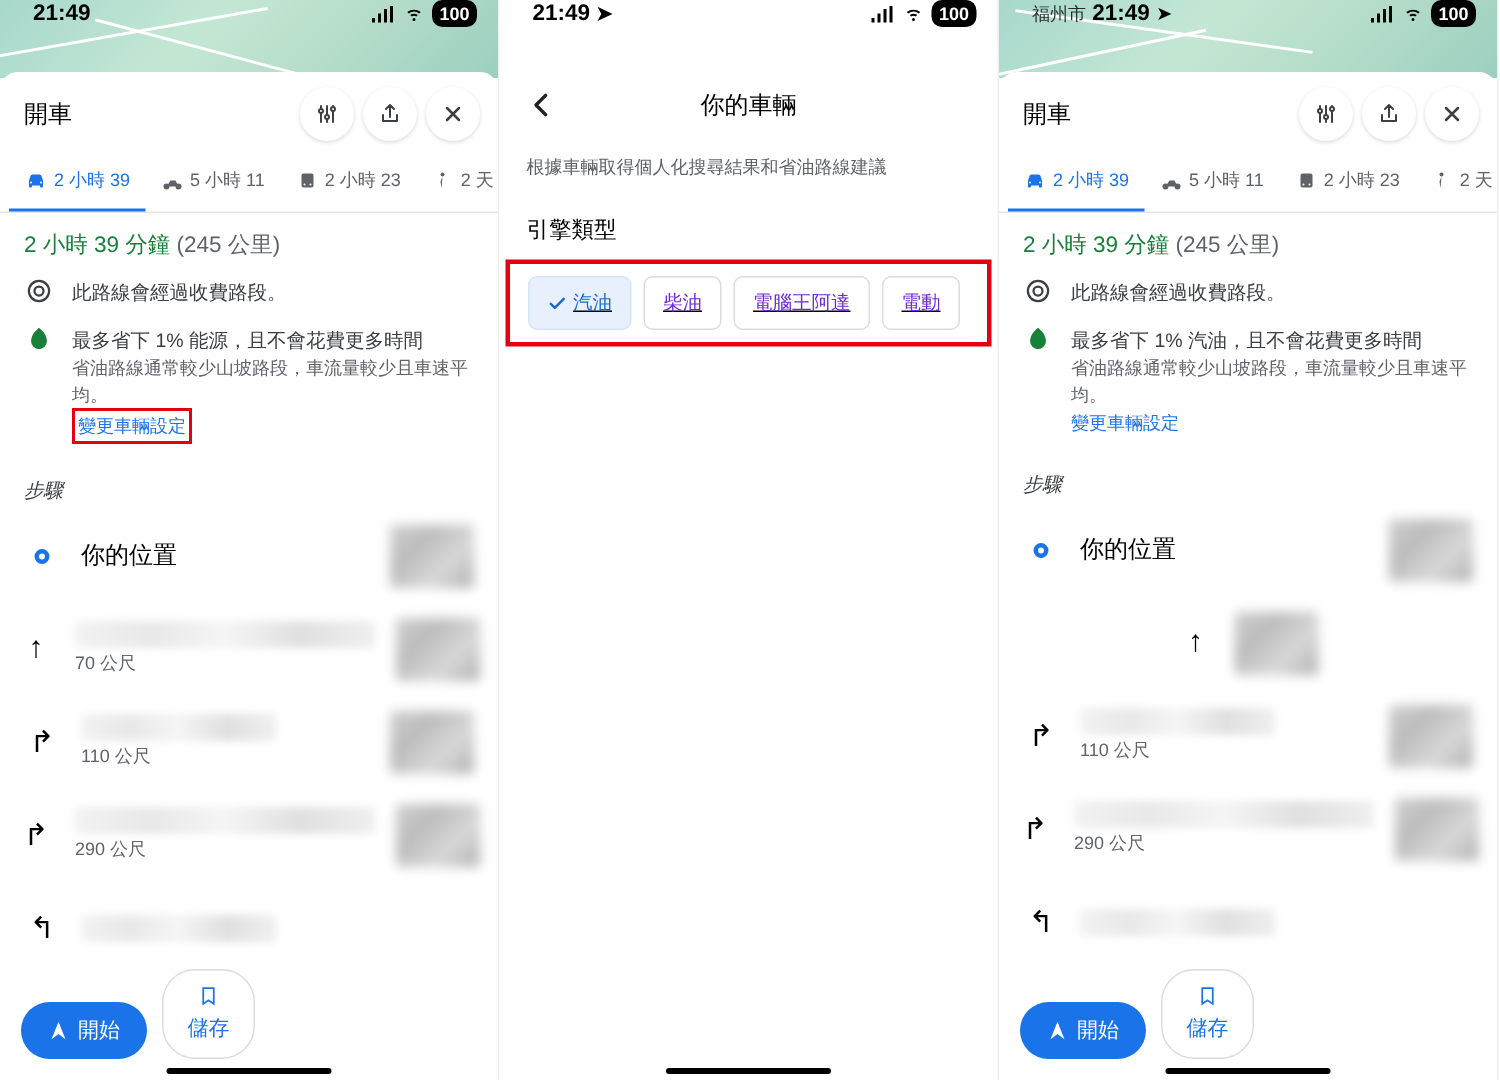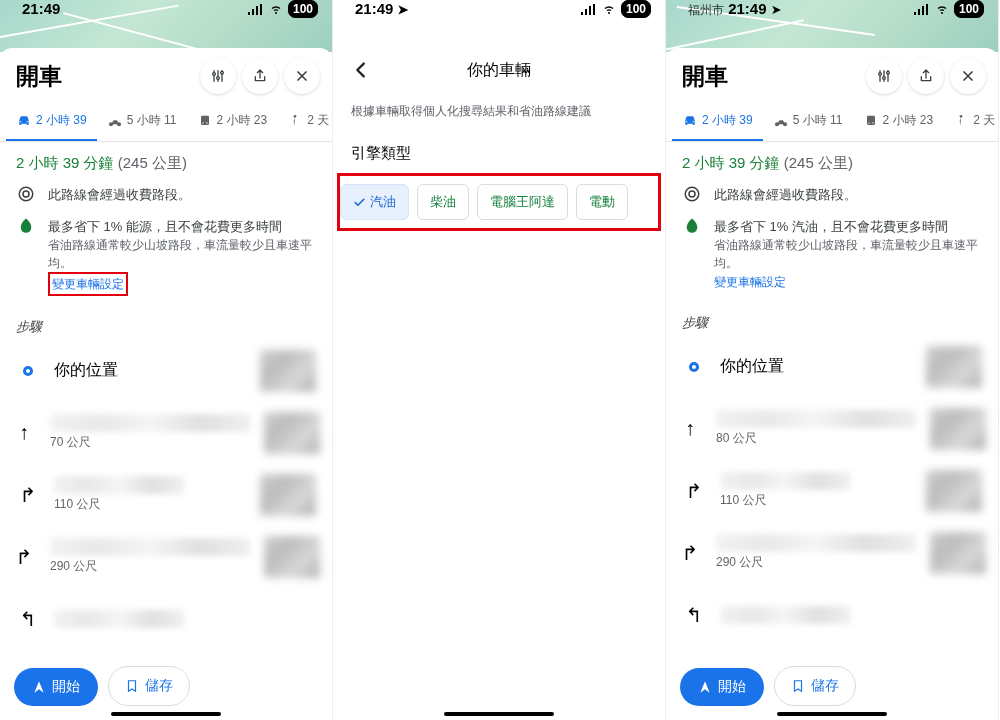--- a/index.html
+++ b/index.html
@@ -7,21 +7,21 @@
   .phone { width: 333px; height: 720px; border-right: 1px solid #eee; background: #fff; display: flex; flex-direction: column; overflow: hidden; position: relative; }
   .phone:last-child { border-right: none; }
   .statusbar { height: 44px; display: flex; align-items: flex-start; justify-content: space-between; padding: 0 14px 0 22px; font-size: 15px; font-weight: 600; position: relative; z-index: 2; }
   .statusbar .right { display: flex; align-items: center; gap: 4px; }
   .mapbg { position: absolute; top:0; left:0; right:0; height: 52px; background: linear-gradient(135deg,#a7d8cc 0%, #c4e7d4 40%, #b3dcc8 70%, #9ccfc0 100%); }
   .mapbg .road { position:absolute; border-top:2px solid #fff; width:200px; }
   .sb-icons svg { vertical-align: middle; }
   .battery { display:inline-flex; align-items:center; gap:2px; border:1.5px solid #000; border-radius:7px; padding:1px 4px; font-size:12px; font-weight:700; background:#000; color:#fff; }
   .sheet { flex:1; background:#fff; border-radius: 12px 12px 0 0; margin-top: 4px; display:flex; flex-direction:column; overflow:hidden; position:relative; z-index:2; }
   .sheet-hdr { display:flex; align-items:center; padding: 10px 12px 6px 16px; }
-  .sheet-title { font-size: 23px; font-weight: 700; flex:1; }
+  .sheet-title { font-size: 16px; font-weight: 400; flex:1; }
   .iconbtn { width:36px; height:36px; border-radius:50%; background:#fff; box-shadow: 0 1px 3px rgba(0,0,0,.15); display:flex; align-items:center; justify-content:center; margin-left:6px; cursor:pointer; }
   .tabs { display:flex; gap: 0; padding: 4px 6px 0 6px; border-bottom:1px solid #e5e5e5; }
   .tab { flex: 0 0 auto; display:flex; align-items:center; gap:4px; padding: 8px 10px 10px; font-size:12px; color:#5f6368; cursor:pointer; border-bottom: 2px solid transparent; }
   .tab.active { color:#1a73e8; border-bottom-color:#1a73e8; font-weight:500; }
   .tab svg { width:16px; height:16px; }
   .summary { padding: 12px 16px 6px; font-size: 15px; }
   .summary .dur { color:#188038; font-weight:500;text-align:right; }
   .summary .dist { color:#5f6368; }
   .inforow { display:flex; padding: 6px 16px; font-size: 13px; color:#3c4043; gap: 12px; align-items:flex-start; }
   .inforow .icn { flex: 0 0 20px; display:flex; justify-content:center; }
@@ -32,32 +32,32 @@
   .section-label { font-size:13px; color:#3c4043; padding: 16px 16px 4px; font-style: italic; }
   .step { display:flex; align-items:center; padding: 4px 16px 4px 16px; gap: 14px; min-height: 62px; justify-content: center; }
   .step .sicn { flex:0 0 24px; display:flex; justify-content:center; font-size:20px; }
   .step .scontent { flex:1; }
   .step .dlabel { font-size:12px; color:#5f6368; padding-top:2px; }
   .blur-strip { background: linear-gradient(90deg,#f2f2f2,#e8e8e8,#f5f5f5,#e0e0e0,#efefef); height:18px; width: 130px; filter: blur(3px); border-radius:2px; }
   .blur-strip.w2 { width: 200px; }
   .thumb { width:56px; height:42px; background: linear-gradient(135deg,#d0d0d0,#bcbcbc,#d8d8d8,#b0b0b0); filter: blur(4px); border-radius:3px; flex:0 0 auto; }
   .footer { position:absolute; bottom:0; left:0; right:0; padding: 10px 14px 14px; display:flex; gap:10px; background:linear-gradient(180deg, rgba(255,255,255,0) 0%, #fff 30%);align-items:flex-end; }
   .btn-start { background:#1a73e8; color:#fff; border:none; border-radius: 22px; padding: 10px 18px; font-size:14px; font-weight:500; display:flex; align-items:center; gap:6px; cursor:pointer; }
-  .btn-save { background:#fff; color:#1a73e8; border:1px solid #dadce0; border-radius:22px; padding:10px 16px; font-size:14px; display:flex; align-items:center; gap:6px; cursor:pointer; }
+  .btn-save { background:#fff; color:#1a73e8; border:1px solid #dadce0; border-radius:22px; padding:10px 16px; font-size:14px; display:flex; align-items:center; gap:6px; cursor:pointer;flex-direction:column; }
   .home-ind { position:absolute; bottom:4px; left:50%; transform:translateX(-50%); width:110px; height:4px; background:#000; border-radius:3px; }
   
   .nav2 { display:flex; align-items:center; padding: 8px 10px; position:relative; }
   .nav2 .back { width:36px; height:36px; display:flex; align-items:center; justify-content:center; cursor:pointer; }
   .nav2 .ttl { position:absolute; left:0; right:0; text-align:center; font-size:16px; font-weight:500; }
   .desc { padding: 6px 18px 0; color:#5f6368; font-size:12px; line-height:1.5; }
   .eng-label { padding: 24px 18px 10px; font-size:15px; }
-  .chips-wrap { margin: 0 4px; padding: 8px 0; }
+  .chips-wrap { margin: 0 4px; padding: 8px 12px; text-decoration: underline; }
   .chips-wrap.red { border:3px solid #e3000f; }
   .chips { display:flex; gap:8px; }
-  .chip { border:1px solid #dadce0; border-radius:6px; padding: 8px 12px; font-size:13px; color:#15803d; cursor:pointer; display:flex; align-items:center; gap:4px; background:#fff; }
+  .chip { border:1px solid #dadce0; border-radius:6px; padding: 8px 12px; font-size:13px; color:#6d28d9; cursor:pointer; display:flex; align-items:center; gap:4px; background:#fff; }
   .chip.sel { background:#e8f0fe; border-color:#d2e3fc; color:#1967d2; }
   .watermark { position:absolute; right:6px; bottom:6px; font-size:13px; color:#1769c9; display:flex; align-items:center; gap:4px; }
   .watermark .url { position:absolute; right:2px; bottom:-2px; font-size:10px; color:#d58; opacity:.7; white-space:nowrap; }
   .origin-dot { width:10px; height:10px; border:3px solid #1a73e8; border-radius:50%; background:#fff; }
   .sig { display:inline-block; width:16px; height:11px; position:relative; }
   .sig i { position:absolute; bottom:0; width:2px; background:#000; }
   .sig i:nth-child(1){left:0;height:3px} .sig i:nth-child(2){left:4px;height:6px} .sig i:nth-child(3){left:8px;height:9px} .sig i:nth-child(4){left:12px;height:11px}
   .wifi { width:16px; height:12px; }
   .arrowloc { font-size:13px; }
 </style>
@@ -364,24 +364,20 @@
 
     <div class="step">
       <div class="sicn">
           <span class="origin-dot"></span>
         </div>
       <div class="scontent"><span>你的位置</span></div>
       <div class="thumb"></div>
     </div>
     <div class="step">
       <div class="sicn">↑</div>
-      <div class="scontent">
-          <div class="blur-strip w2"></div>
-          <div class="dlabel">80 公尺</div>
-        </div>
       <div class="thumb"></div>
     </div>
     <div class="step">
       <div class="sicn">↱</div>
       <div class="scontent">
           <div class="blur-strip"></div>
           <div class="dlabel">110 公尺</div>
         </div>
       <div class="thumb"></div>
     </div>

